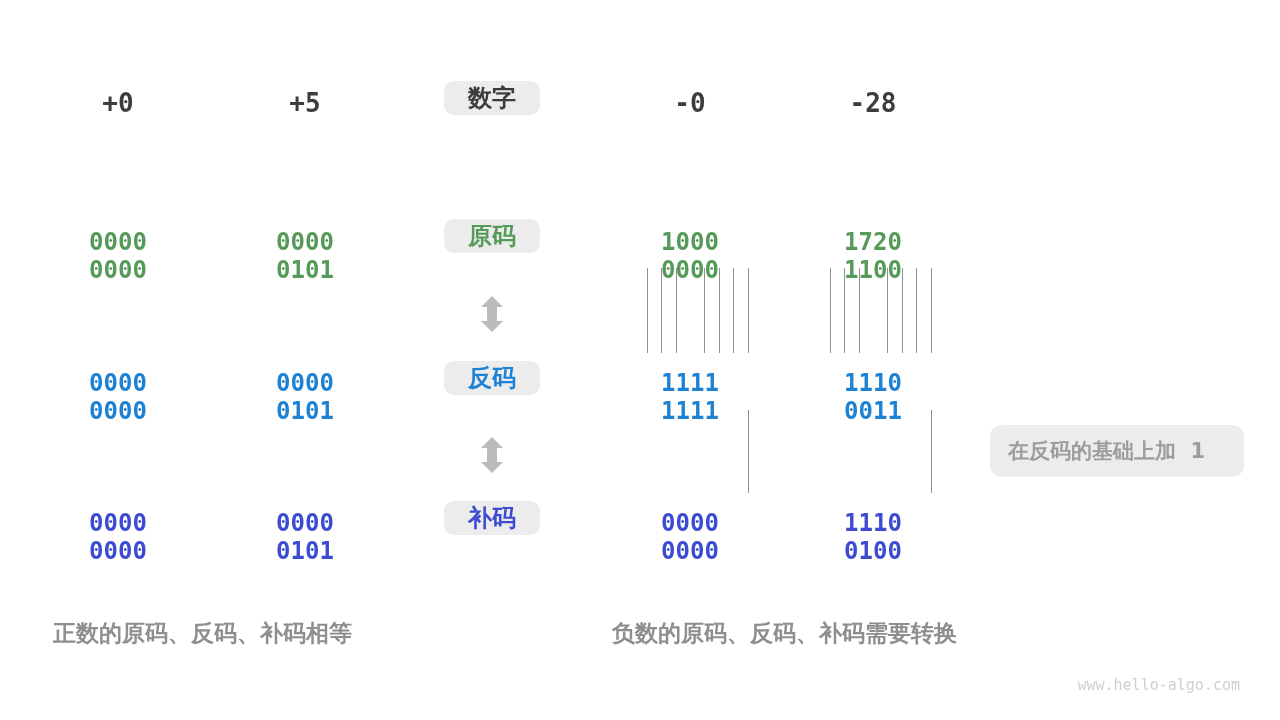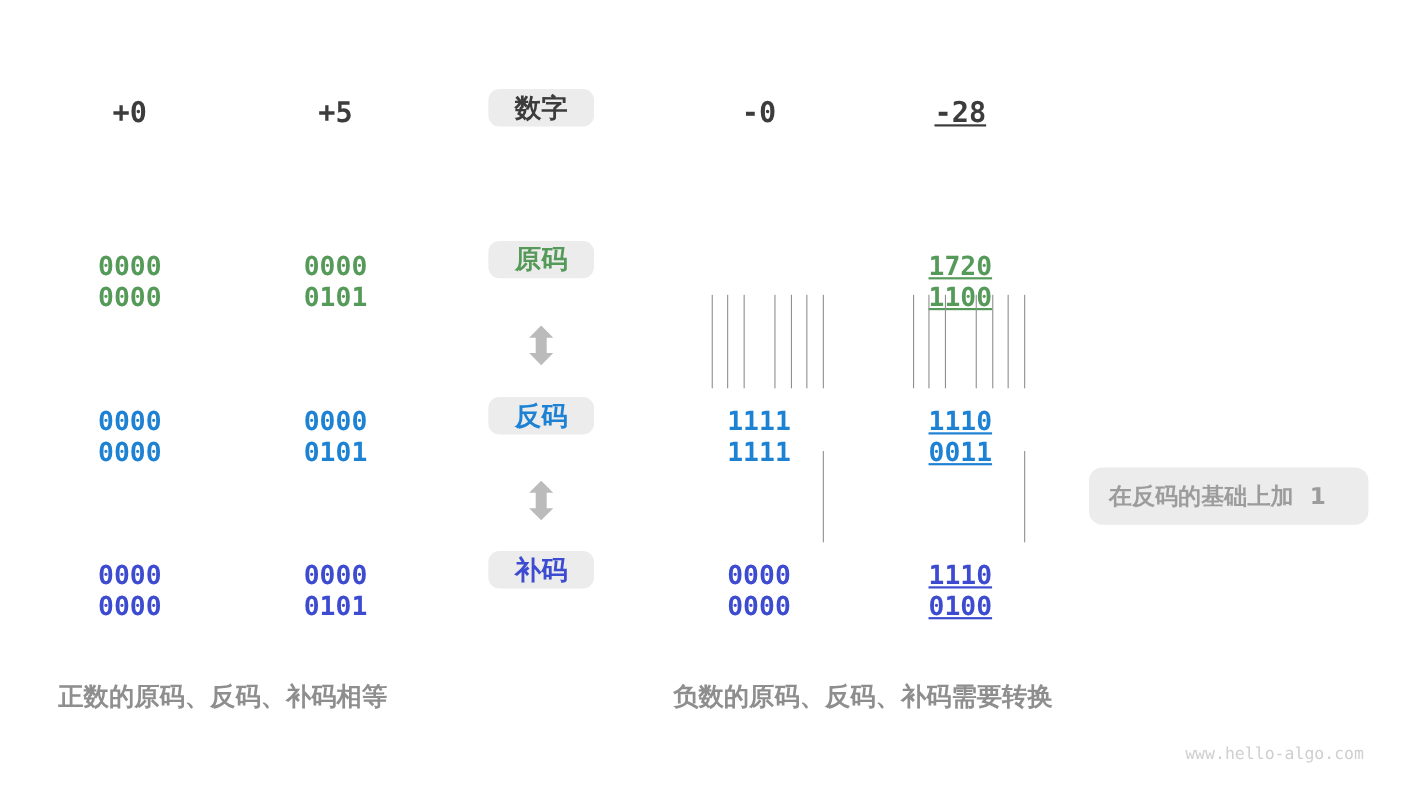--- a/index.html
+++ b/index.html
@@ -4,21 +4,21 @@
 <style>
   html,body { margin:0; padding:0; background:#ffffff; }
   .canvas {
     position:relative; width:1280px; height:720px; background:#ffffff;
     font-family:"DejaVu Sans","Liberation Sans",sans-serif; overflow:hidden;
   }
   .cell { position:absolute; width:130px; text-align:center; }
   .hdr  { top:88px;  font-family:"DejaVu Sans Mono","Liberation Mono",monospace; font-weight:bold; font-size:26px; color:var(--dark-text); }
   .bin  { font-family:"DejaVu Sans Mono","Liberation Mono",monospace; font-weight:bold; font-size:24px; }
   .r1 { top:228px; } .r2 { top:369px; } .r3 { top:509px; }
-  .c1 { left:53px; } .c2 { left:240px; } .c3 { left:625px; } .c4 { left:808px;text-decoration:underline; }
+  .c1 { left:53px; } .c2 { left:240px; } .c3 { left:625px; } .c4 { left:808px; }
   .green  { color:var(--code-green); }
   .blue   { color:var(--code-blue); }
   .indigo { color:var(--code-indigo); }
   .labelbox {
     position:absolute; left:444px; width:96px; height:34px; border-radius:10px;
     background:var(--box-bg); display:flex; align-items:center; justify-content:center;
     font-weight:bold; font-size:24px;
   }
   .lb-h { top:81px;  color:var(--dark-text); }
   .lb-1 { top:219px; color:var(--code-green); }
@@ -52,20 +52,21 @@
 
   <div class="cell hdr c1">+0</div>
   <div class="cell hdr c2">+5</div>
   <div class="labelbox lb-h">数字</div>
   <div class="cell hdr c3">-0</div>
   <div class="cell hdr c4">-28</div>
 
   <div class="cell bin green r1 c1">0000 0000</div>
   <div class="cell bin green r1 c2">0000 0101</div>
   <div class="labelbox lb-1">原码</div>
+  <div class="cell bin green r1 c3">1000 0000</div>
   <div class="cell bin green r1 c4">1720 1100</div>
 
   <div class="ticks tg1 c3">
     <div class="tick" style="left:16.7%"></div>
     <div class="tick" style="left:27.8%"></div>
     <div class="tick" style="left:38.9%"></div>
     <div class="tick" style="left:61.1%"></div>
     <div class="tick" style="left:72.2%"></div>
     <div class="tick" style="left:83.3%"></div>
     <div class="tick" style="left:94.4%"></div>

